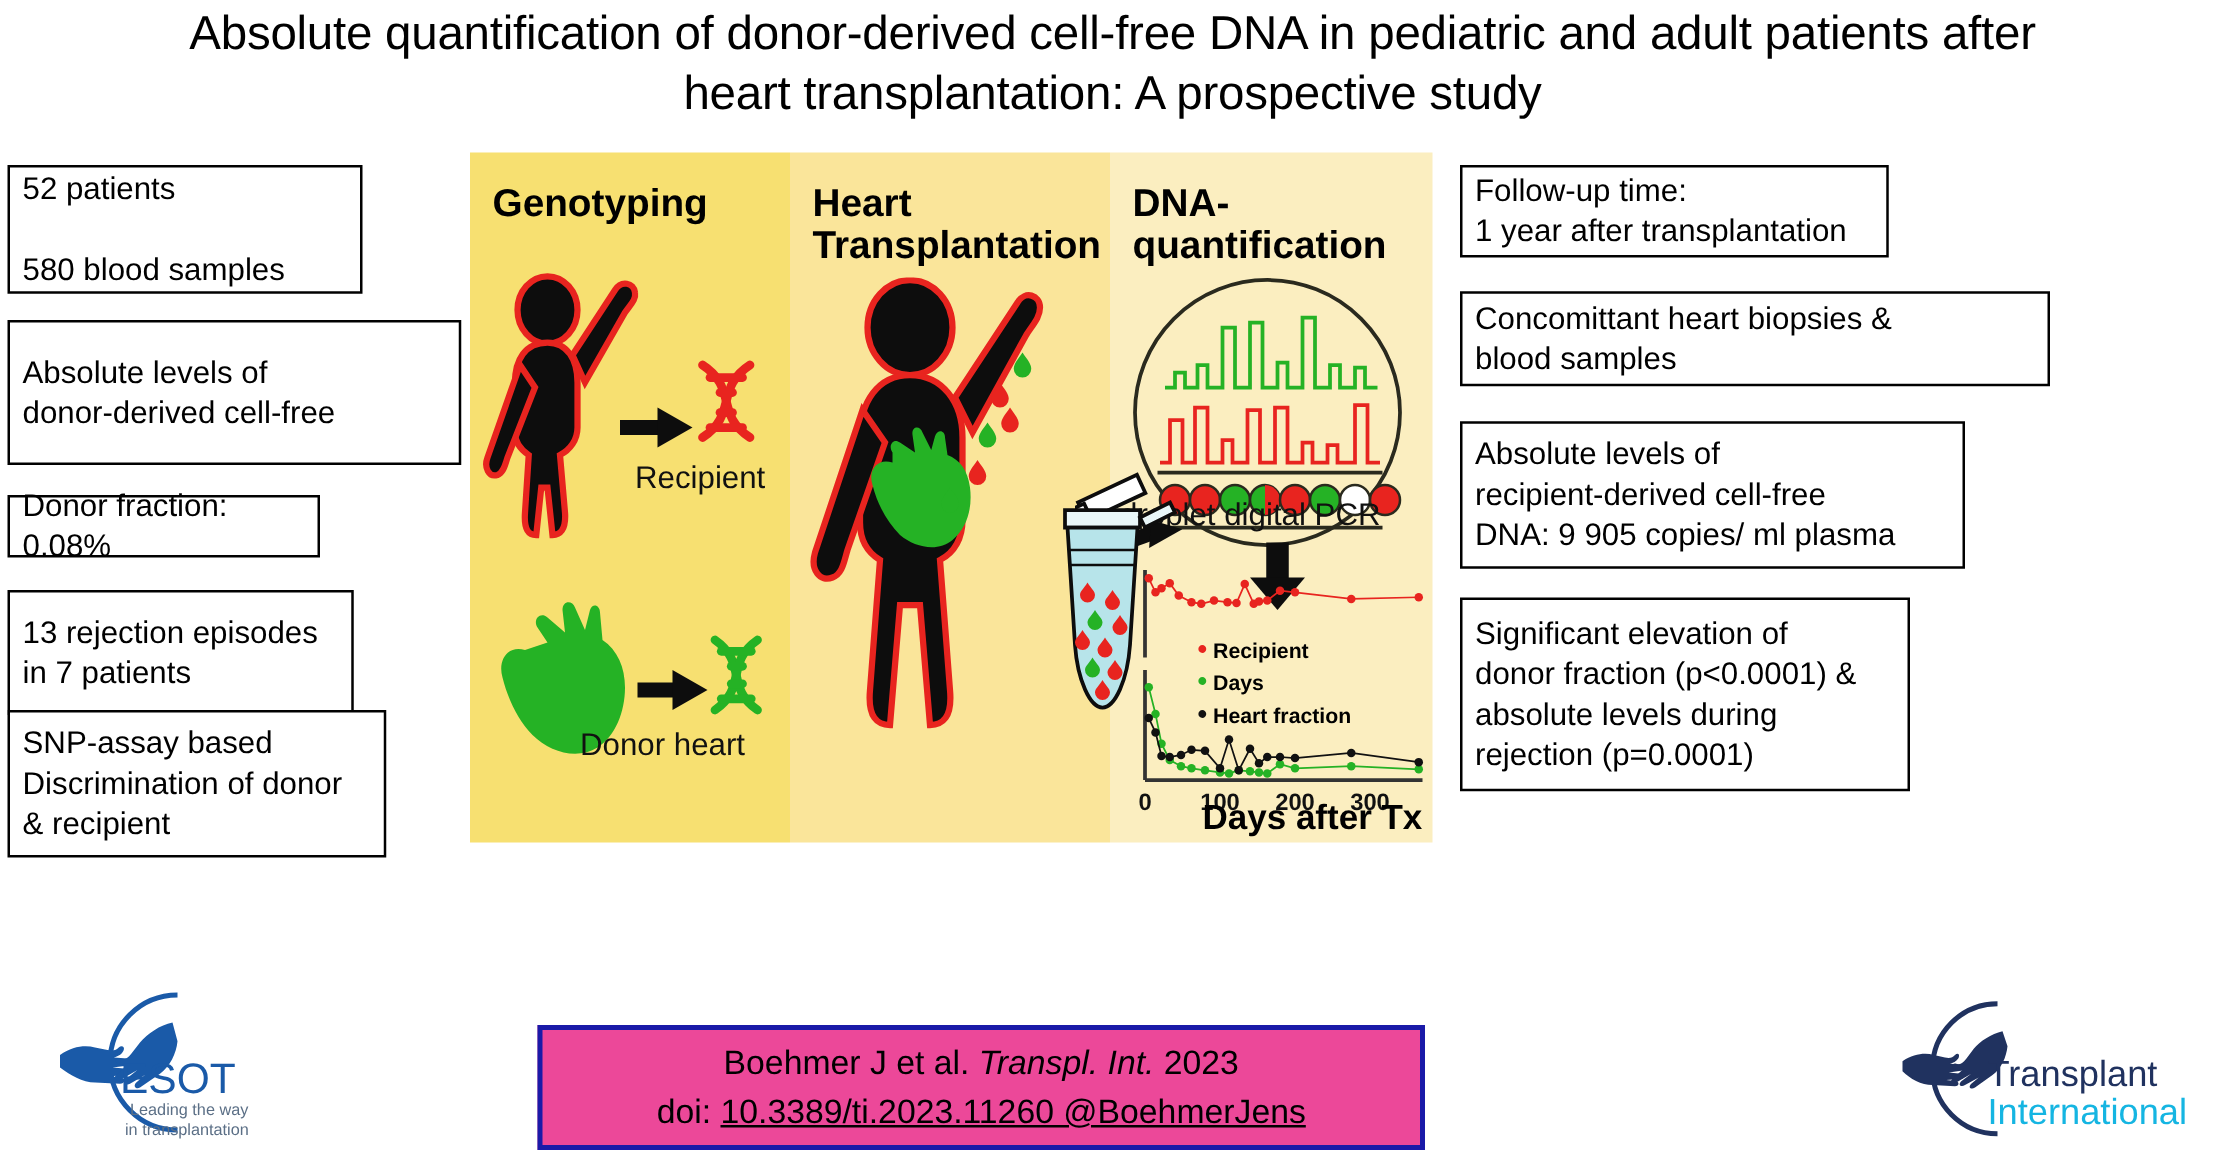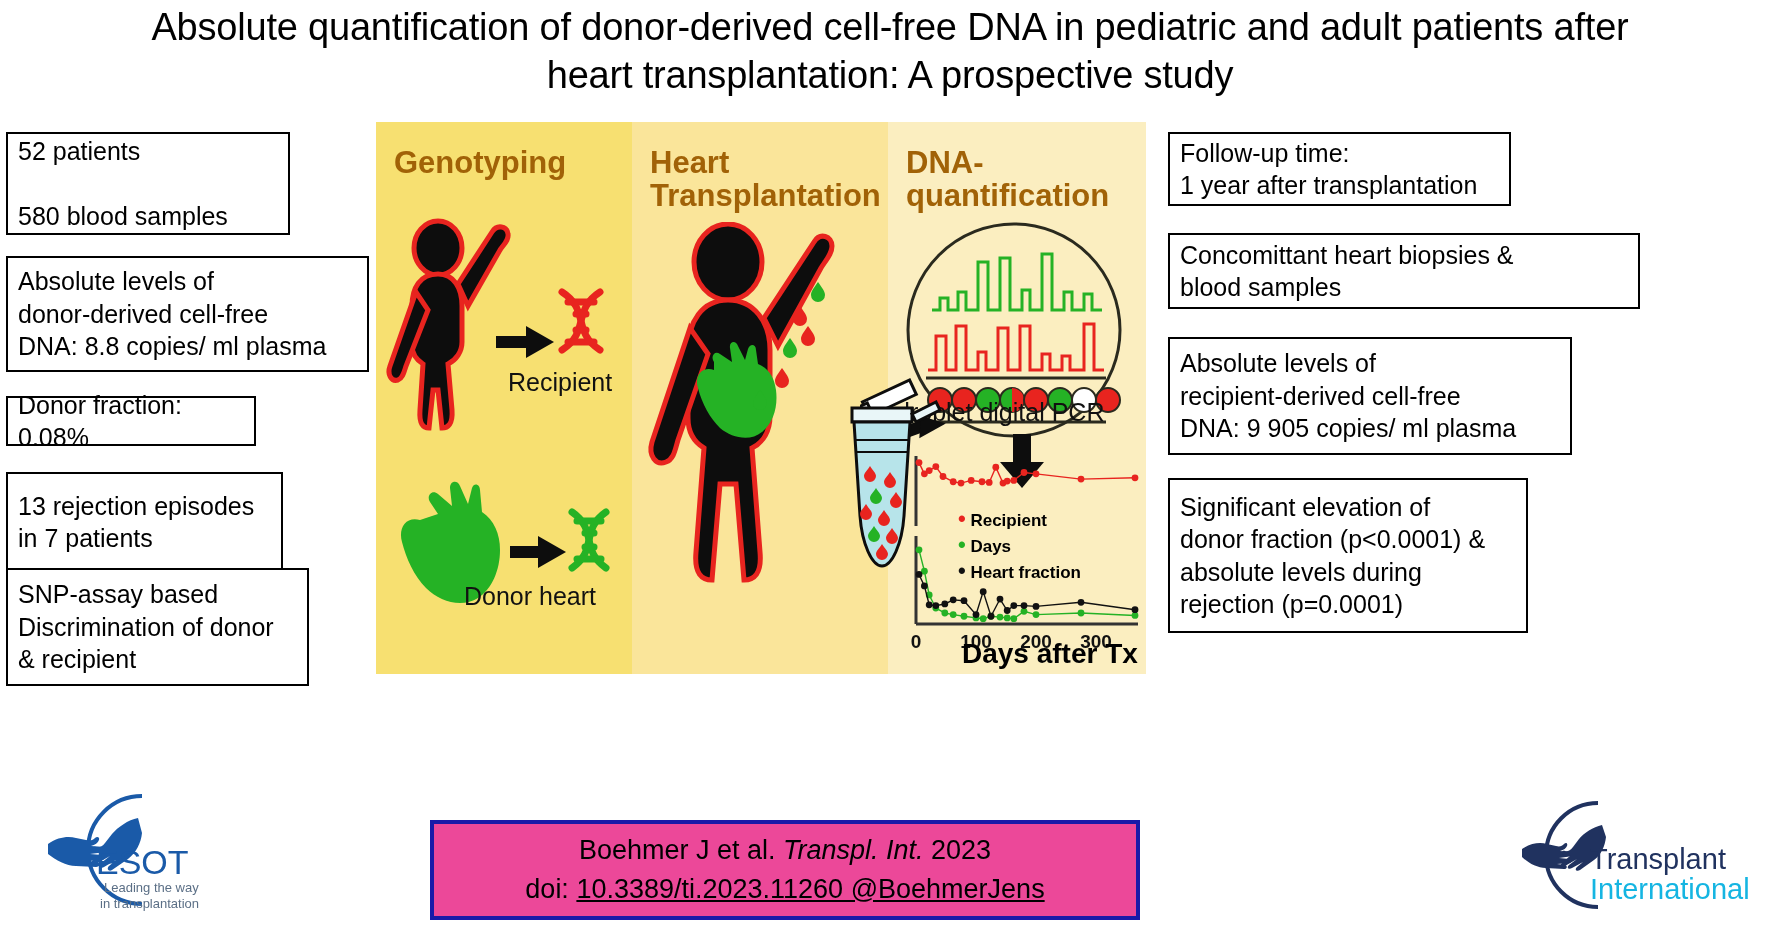--- a/index.html
+++ b/index.html
@@ -27,21 +27,21 @@
   #box-abs-recip  {left:1168px;top:337px; width:404px; height:118px;}
   #box-significant{left:1168px;top:478px; width:360px; height:155px;}
 
   
   #figure{position:absolute;left:376px;top:122px;width:770px;height:552px;display:flex;}
   .panel{position:relative;height:100%;}
   #panel-genotyping     {width:256px;background:#f7e071;}
   #panel-transplantation{width:256px;background:#fae59a;}
   #panel-quantification {width:258px;background:#fbeec0;}
   .panel-title{position:absolute;left:18px;top:24px;font-size:31px;line-height:1.08;
-               font-weight:700;color:#a16207;}
+               font-weight:700;color:#000000;}
 
   .ill-label{position:absolute;font-size:25px;color:#111;}
 
   
   #citation{position:absolute;left:430px;top:820px;width:710px;height:100px;
             border:4px solid #1a1aa8;background:#ec4899;box-sizing:border-box;
             display:flex;flex-direction:column;align-items:center;justify-content:center;}
   #citation .line{font-size:27px;line-height:1.45;}
   #citation em{font-style:italic;}
   #cit-doi{text-decoration:underline;}
@@ -64,21 +64,20 @@
   <p>
     <span>52 patients</span><br>
     <br>
     <span>580 blood samples</span>
   </p>
 </div>
 <div class="fact-box" id="box-abs-donor">
   <p>
     <span>Absolute levels of</span><br>
     <span>donor-derived cell-free</span><br>
-    <span>DNA: 8.8 copies/ ml plasma</span>
   </p>
 </div>
 <div class="fact-box" id="box-fraction">
   <p><span>Donor fraction: 0.08%</span></p>
 </div>
 <div class="fact-box" id="box-rejection">
   <p>
     <span>13 rejection episodes</span><br>
     <span>in 7 patients</span>
   </p>

